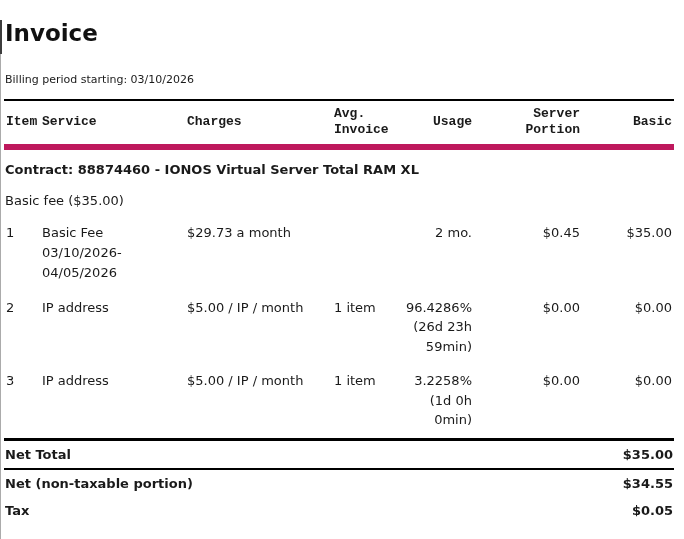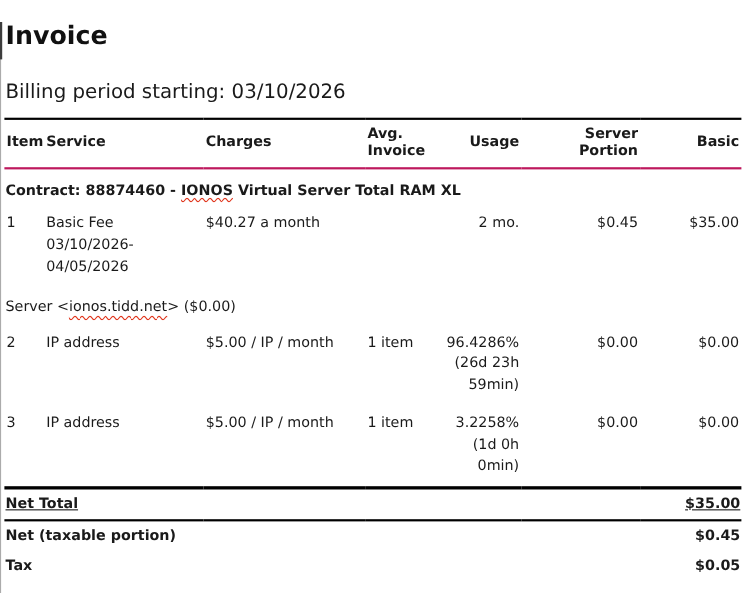--- a/index.html
+++ b/index.html
@@ -29,21 +29,21 @@
     background: #3d3d3d;
   }
   h1.title {
     font-size: 23px;
     font-weight: bold;
     margin: 20px 0 0 1px;
     letter-spacing: 0px;
     color: #111111;
   }
   p.billing {
-    font-size: 18px;
+    font-size: 11px;
     margin: 27px 0 0 1px;
   }
   table.invoice {
     border-collapse: collapse;
     table-layout: fixed;
     width: 670px;
     margin-top: 13px;
     font-size: 13px;
     color: #1a1a1a;
   }
@@ -55,21 +55,22 @@
   col.c-taxable { width: 108px; }
   col.c-total   { width: 92px; }
 
   th, td {
     padding: 2px;
     vertical-align: top;
     line-height: 1.5;
   }
   thead tr {
     border-top: 2px solid #000000;
-    border-bottom: 2px solid #be185d;
+    border-bottom: 6px solid #be185d;
+    font-family: Liberation Mono, monospace;
   }
   thead th {
     vertical-align: middle;
     padding: 5px 2px;
     font-weight: bold;
     line-height: 1.25;
   }
   .left   { text-align: left; }
   .right  { text-align: right; }
   .prewrap { white-space: pre-line; }
@@ -82,36 +83,34 @@
     padding: 9px 1px 5px;
     font-weight: normal;
   }
   tr.item-row td {
     padding-top: 7px;
     padding-bottom: 8px;
   }
   tr.item-row td.svc div { line-height: 1.55; }
 
   .squiggle {
-    text-decoration: underline;
     text-decoration-style: wavy;
     text-decoration-color: #e0341b;
     text-decoration-thickness: 1px;
     text-underline-offset: 3px;
     margin-top: 23px;
   }
 
   tr.net-total {
     border-top: 3px solid #000000;
     border-bottom: 2px solid #000000;
   }
   tr.net-total td {
     font-weight: bold;
     padding: 4px 1px;
-    text-decoration: underline;
   }
   tr.net-sub td {
     font-weight: bold;
     padding: 4px 1px 3px;
   }
 </style>
 </head>
 <body>
 
 <div class="frame">
@@ -141,37 +140,37 @@
         <th class="right prewrap">Server
 Portion</th>
         <th class="right">Basic</th>
       </tr>
     </thead>
     <tbody>
       <tr class="section">
         <td colspan="7"><span>Contract: 88874460 - </span><span class="squiggle">IONOS</span><span> Virtual Server Total RAM XL</span></td>
       </tr>
 
+      <tr class="subsection">
+        <td colspan="7">Basic fee ($35.00)</td>
+      </tr>
 
       <tr class="item-row">
         <td class="left">1</td>
         <td class="left svc">
           <div>Basic Fee</div>
           <div>03/10/2026-04/05/2026</div>
         </td>
-        <td class="left">$40.27 a month</td>
+        <td class="left">$29.73 a month</td>
         <td class="left"></td>
         <td class="right prewrap">2 mo.</td>
         <td class="right">$0.45</td>
         <td class="right">$35.00</td>
       </tr>
 
-      <tr class="subsection">
-        <td colspan="7"><span>Server &lt;</span><span class="squiggle">ionos.tidd.net</span><span>&gt; ($0.00)</span></td>
-      </tr>
 
       <tr class="item-row">
         <td class="left">2</td>
         <td class="left svc">
           <div>IP address</div>
         </td>
         <td class="left">$5.00 / IP / month</td>
         <td class="left">1 item</td>
         <td class="right prewrap">96.4286%
 (26d 23h
@@ -192,22 +191,22 @@
 0min)</td>
         <td class="right">$0.00</td>
         <td class="right">$0.00</td>
       </tr>
 
       <tr class="net-total">
         <td colspan="6" class="left">Net Total</td>
         <td class="right">$35.00</td>
       </tr>
       <tr class="net-sub">
-        <td colspan="6" class="left">Net (taxable portion)</td>
-        <td class="right">$0.45</td>
+        <td colspan="6" class="left">Net (non-taxable portion)</td>
+        <td class="right">$34.55</td>
       </tr>
       <tr class="net-sub">
         <td colspan="6" class="left">Tax</td>
         <td class="right">$0.05</td>
       </tr>
 
     </tbody>
   </table>
 </div>
 

